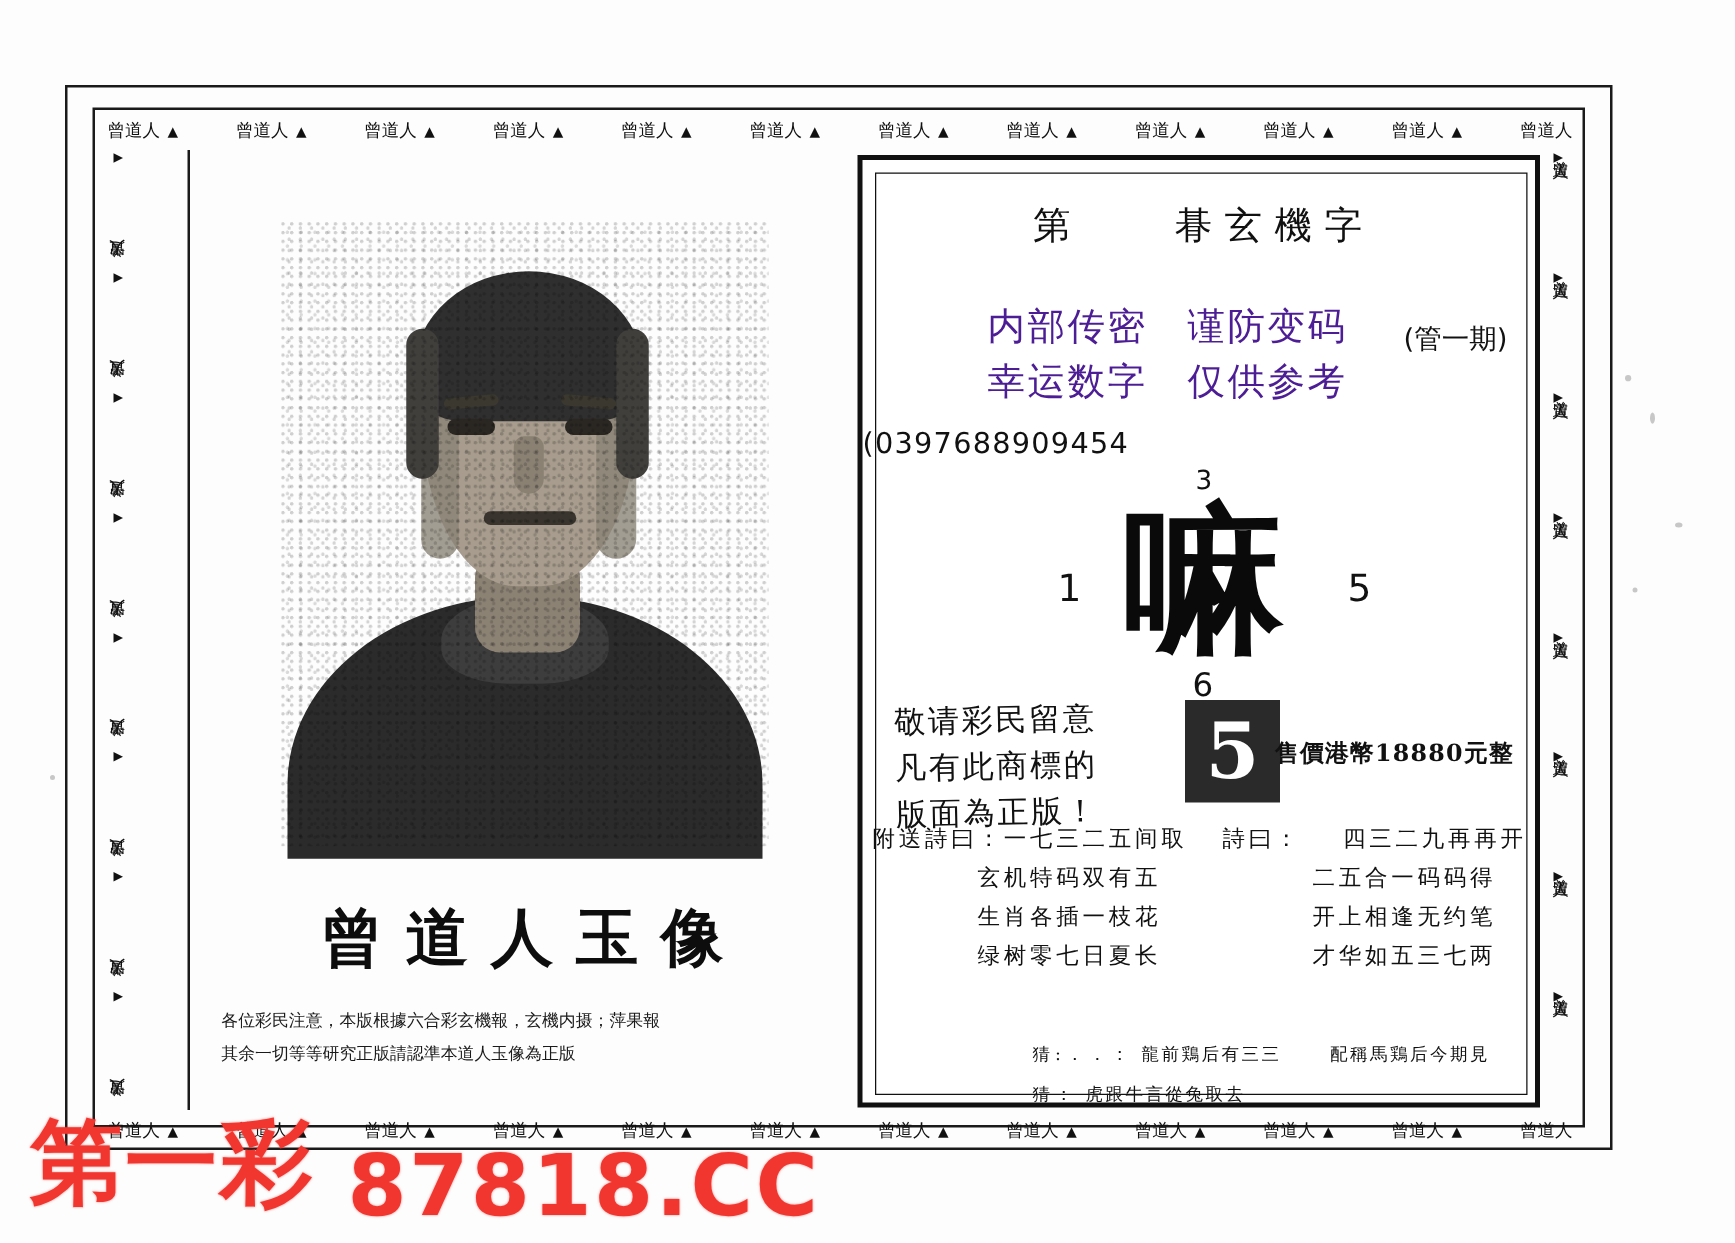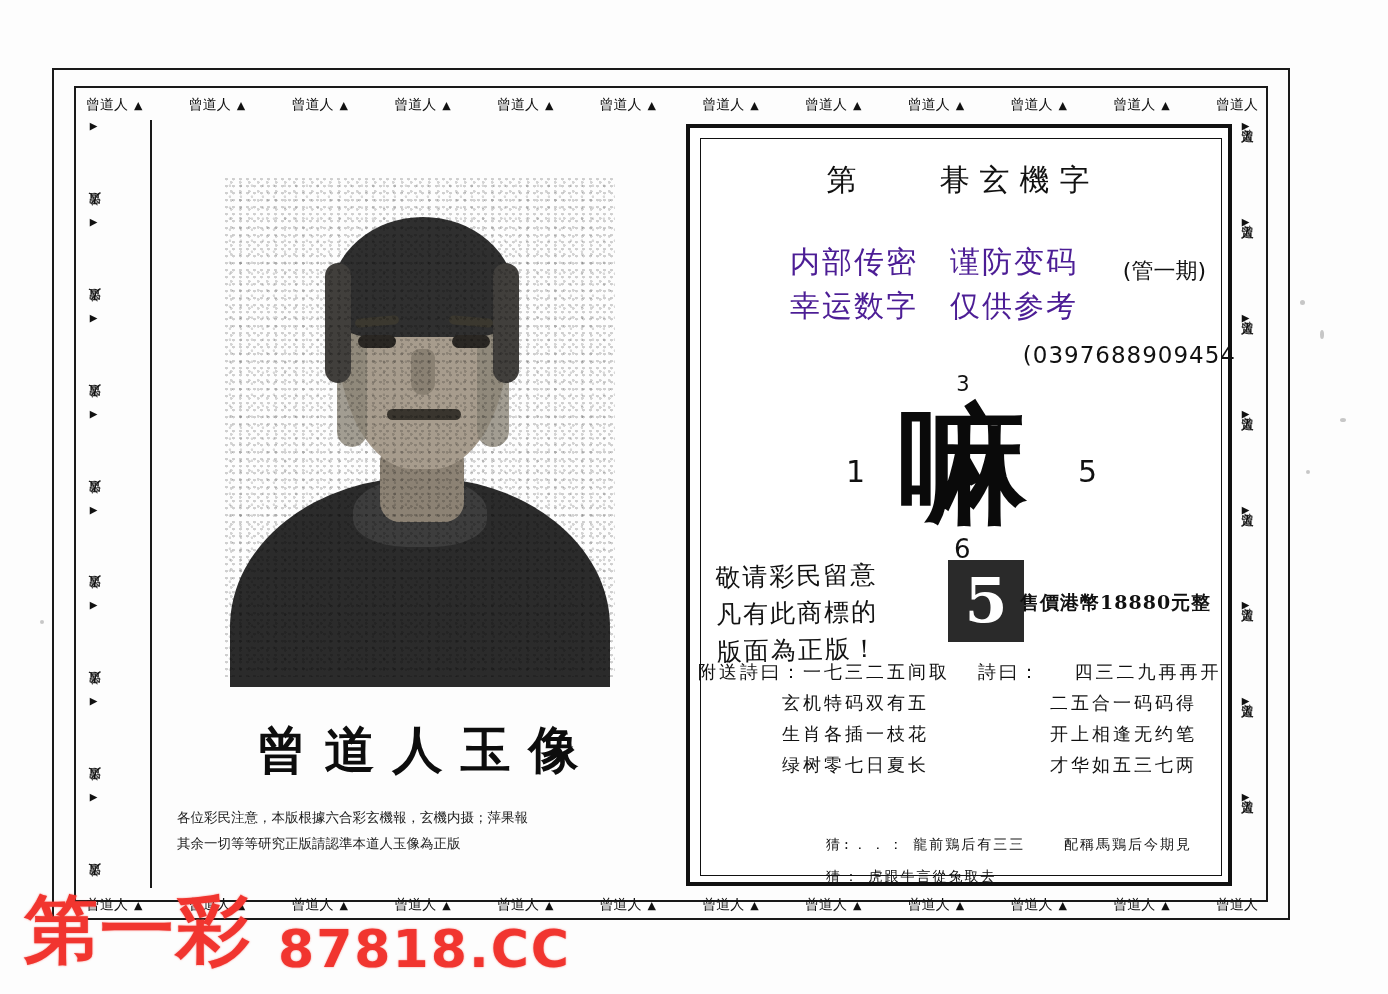--- a/index.html
+++ b/index.html
@@ -291,21 +291,21 @@
     position: absolute;
     right: 22px; top: 128px;
     font-size: 22px;
     color: #111;
   }
 
   .rb-serial {
     position: absolute;
     left: 0; top: 214px;
     width: 546px;
-    text-align: right;
+    text-align: left;
     font-size: 23px;
     letter-spacing: 1px;
     color: #111;
   }
   .rb-serial-tail {
     position: absolute;
     left: 0; top: 244px;
     width: 546px;
     text-align: center;
     font-size: 21px;
@@ -418,21 +418,21 @@
     font-family: "DejaVu Sans", sans-serif;
     font-weight: bold;
     font-size: 74px;
     color: #f1352f;
     letter-spacing: 2px;
     text-shadow: 0 0 2px rgba(241,53,47,.6);
     pointer-events: none;
   }
   .watermark .wm-num {
     font-family: "DejaVu Sans", sans-serif;
-    font-size: 52px;
+    font-size: 68px;
     margin-top: 36px;
   }
 
   
   .speck {
     position: absolute;
     background: #bdbdbd;
     border-radius: 50%;
     opacity: .85;
   }

